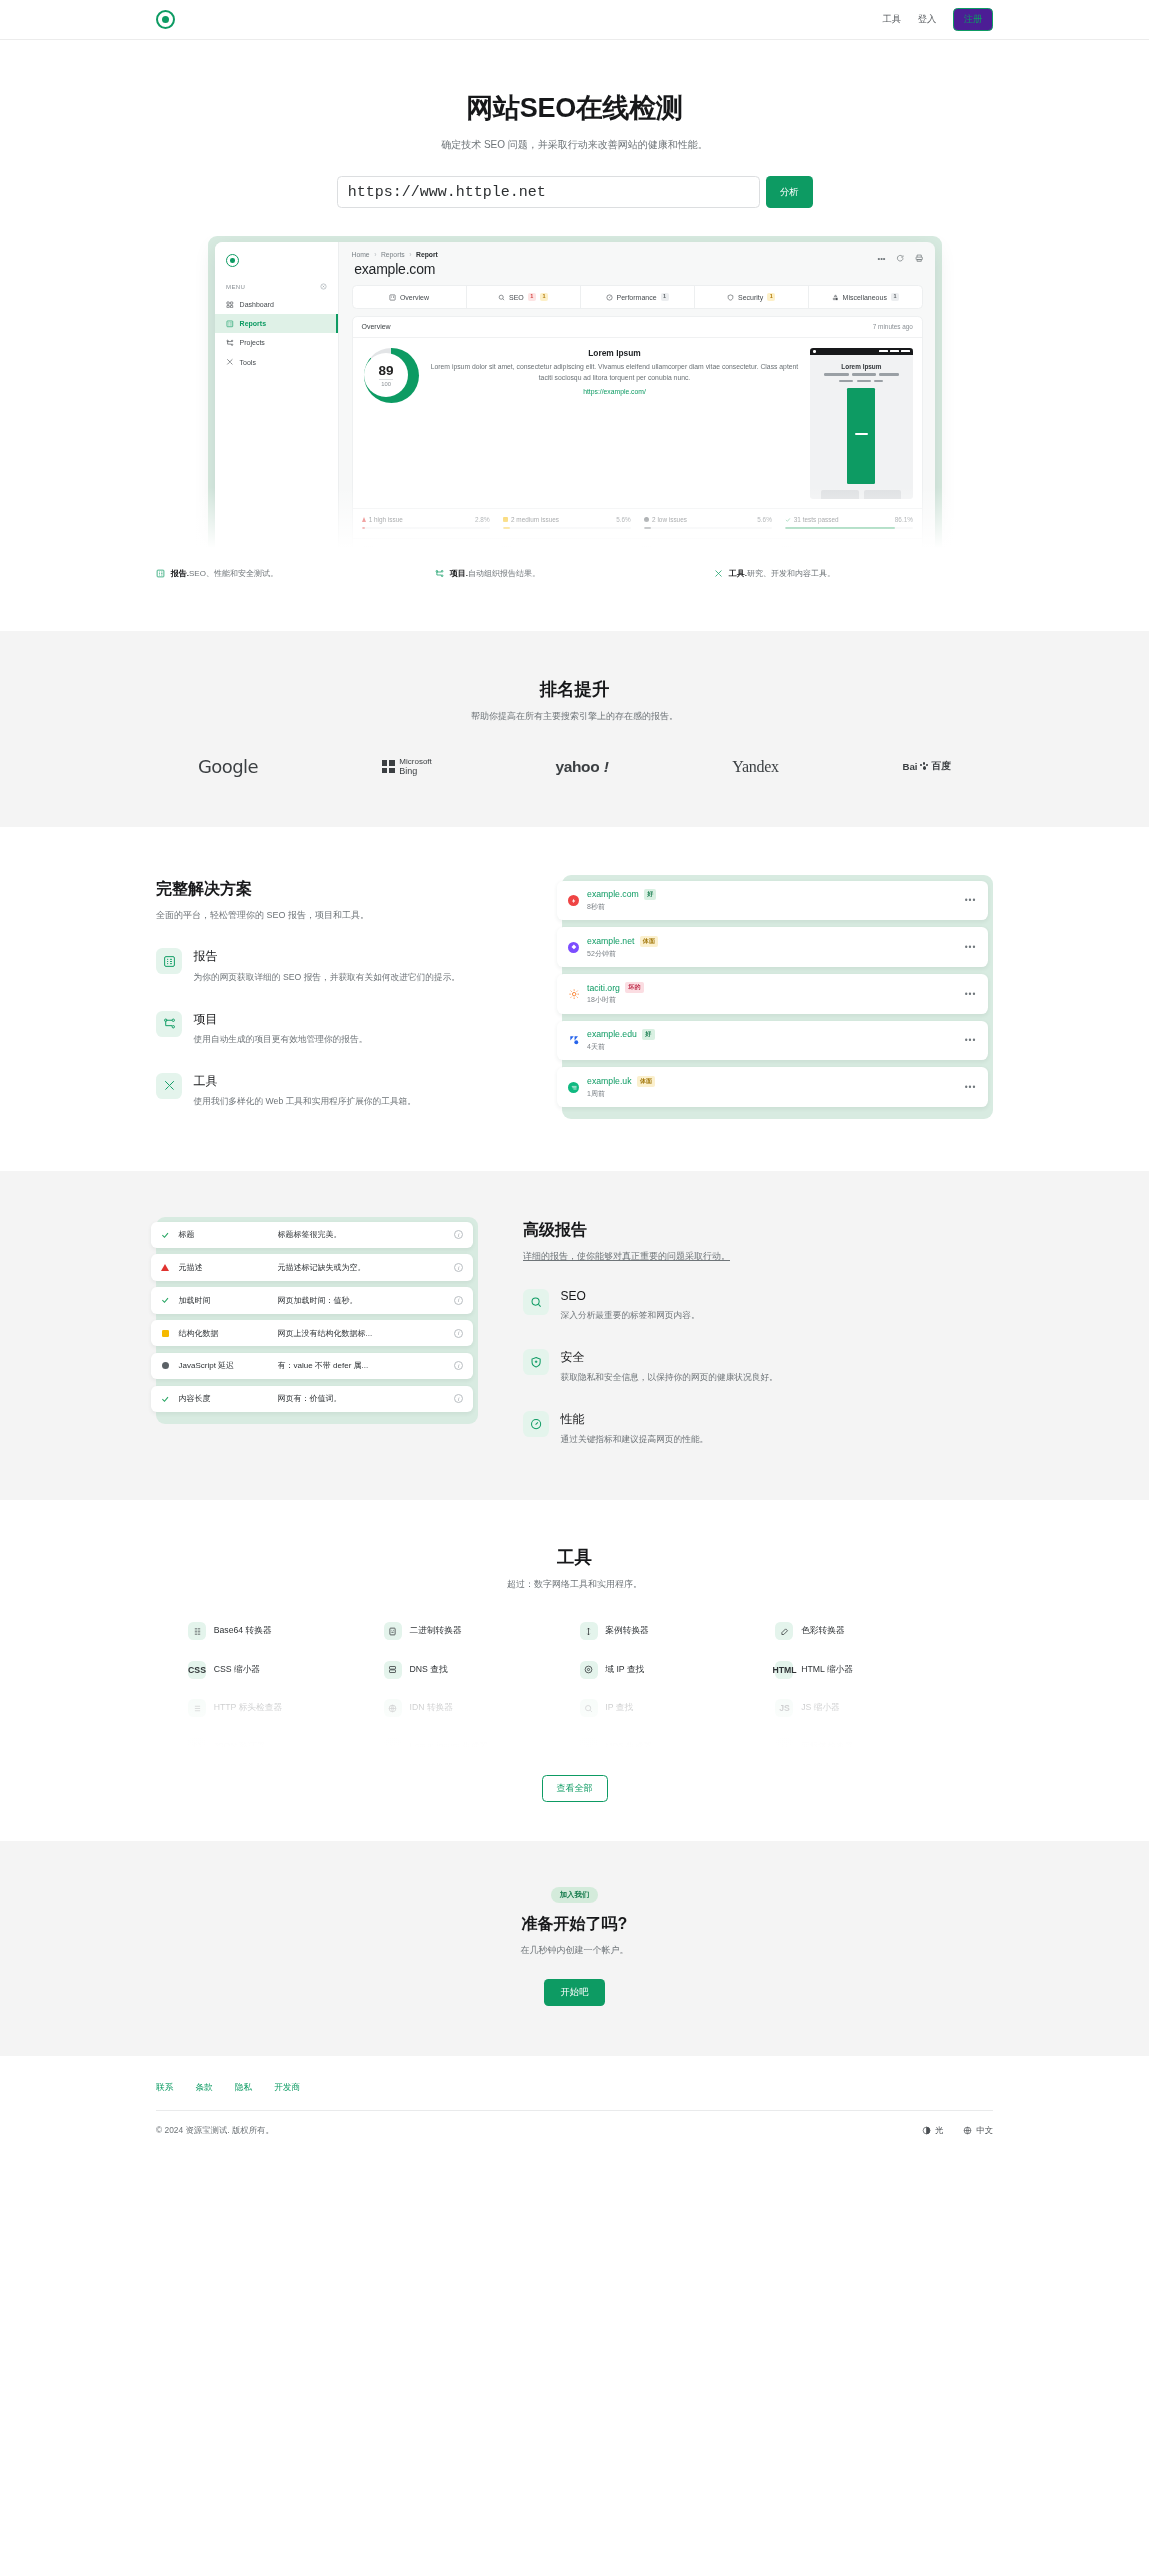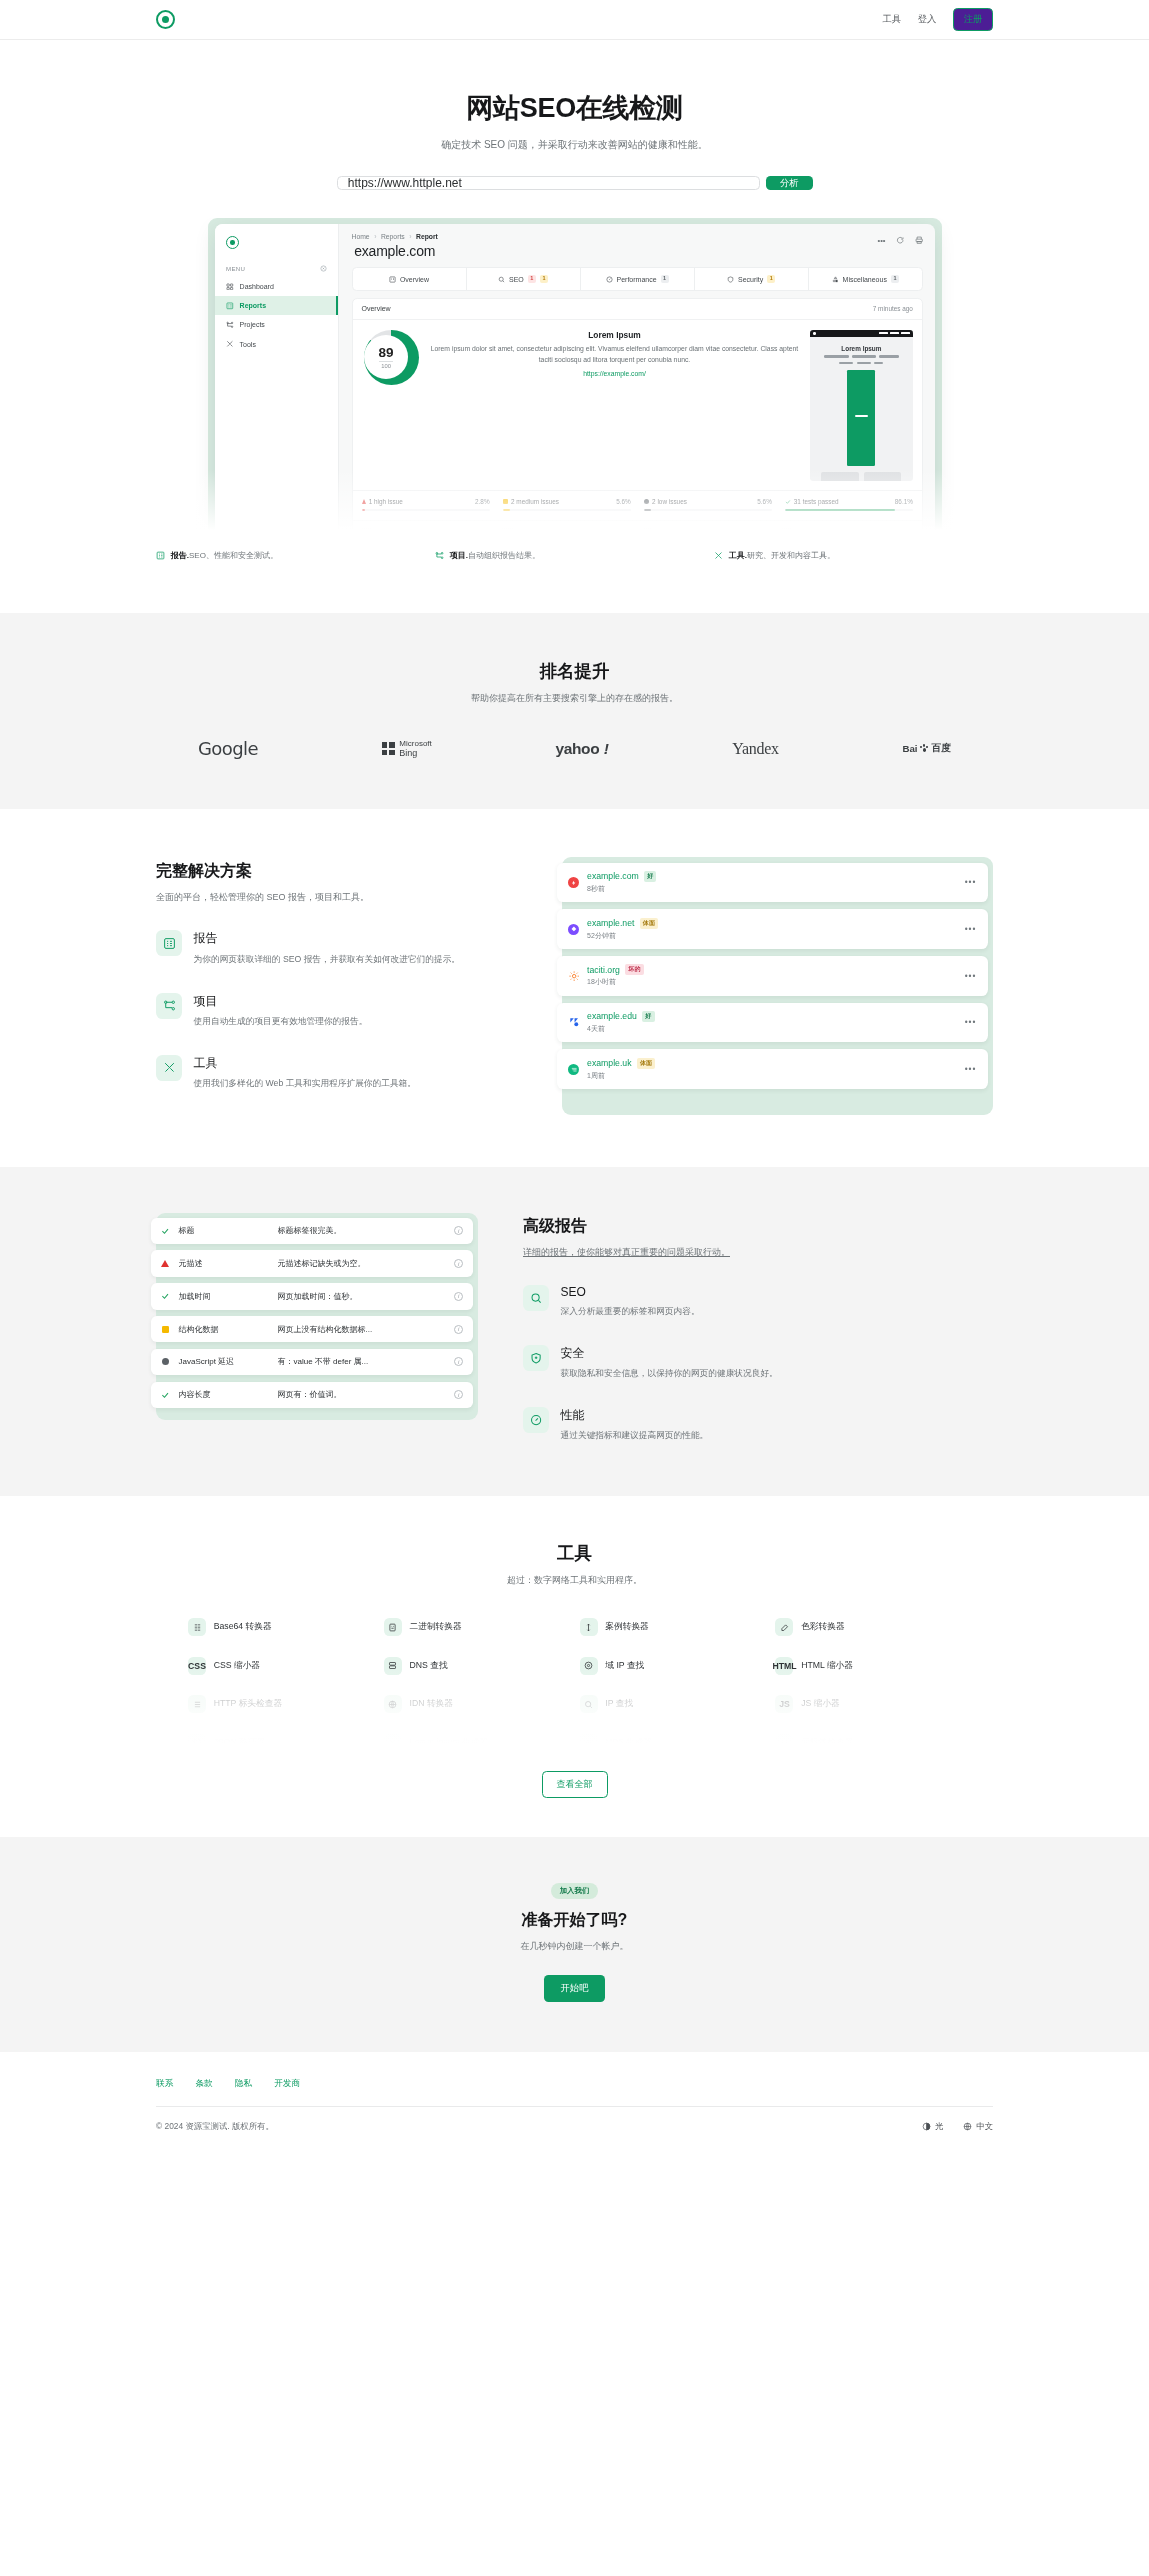--- a/index.html
+++ b/index.html
@@ -41,22 +41,22 @@
     border-radius:4.5px; padding:3.9px 9.7px; font-size:9.3px; cursor:pointer;
     font-family:inherit;
   }
 
   
   .hero{ background:#fff; padding:50px 0 0; text-align:center; }
   .hero h1{ font-size:27px; letter-spacing:-0.3px; font-weight:700; color:#17181a; }
   .hero .sub{ margin-top:11.6px; font-size:10px; color:var(--muted); }
   .search-row{ margin:24.5px auto 0; width:476px; display:flex; align-items:stretch; gap:6.4px; }
   .search-input{
-    flex:1; height:14px; border:0.6px solid #dcdee0; border-radius:4.5px; background:#fff;
-    padding:0 10.3px; font-size:12px; color:#2c2f31; font-family:Liberation Sans, sans-serif; outline:none;
+    flex:1; height:32px; border:0.6px solid #dcdee0; border-radius:4.5px; background:#fff;
+    padding:0 10.3px; font-size:15px; color:#2c2f31; font-family:Liberation Mono, monospace; outline:none;
   }
   .btn-analyze{
     background:var(--green); color:#fff; border:none; border-radius:4.5px;
     padding:0 14px; font-size:9.3px; cursor:pointer; font-family:inherit;
   }
 
   
   .mock-zone{ position:relative; margin-top:28px; height:322px; overflow:hidden; }
   .mock-outer{
     position:absolute; left:50%; transform:translateX(-50%);
@@ -176,21 +176,21 @@
   .feat{ display:flex; gap:11.6px; margin-top:26px; }
   .feat-ico{ width:26px;height:26px;border-radius:6.4px;background:var(--green-light);
     display:flex;align-items:center;justify-content:center;color:var(--green);flex-shrink:0;}
   .feat h3{ font-size:12px; font-weight:400; color:#17181a;}
   .feat p{ margin-top:4.5px; font-size:8.7px; line-height:1.7; color:var(--muted); max-width:270px;}
   .col-r{ flex:1; position:relative; }
   .stack{ background:var(--green-tint); border-radius:9px; padding:5.2px 5.2px 11.6px 0; }
   .rcard{ background:#fff; border-radius:6.4px; margin:0 0 7px -5.2px; padding:8.4px 11.6px;
     display:flex; align-items:center; justify-content:space-between;
     box-shadow:0 1.3px 4.5px rgba(25,50,40,.07);}
-  .rcard:last-child{ margin-bottom:14px;}
+  .rcard:last-child{ margin-bottom:0;}
   .rc-l{ display:flex; align-items:center; gap:7.7px;}
   .rc-ico{ width:11px;height:11px;border-radius:50%;flex-shrink:0;display:flex;align-items:center;justify-content:center;}
   .rc-name{ font-size:8.7px; color:var(--green); display:flex; align-items:center; gap:5.2px;}
   .rc-time{ font-size:7px; color:#7d8388; margin-top:1.9px;}
   .tag{ font-size:6.1px; padding:1px 3.2px; border-radius:1.9px; font-weight:700;}
   .tag.good{ background:#d9f0e2; color:#14794c;}
   .tag.fair{ background:#fbf0ce; color:#a3780b;}
   .tag.bad{ background:#fbdde2; color:#c03450;}
   .dots{ color:#70777c; letter-spacing:0.9px; font-size:8.4px;}
 

